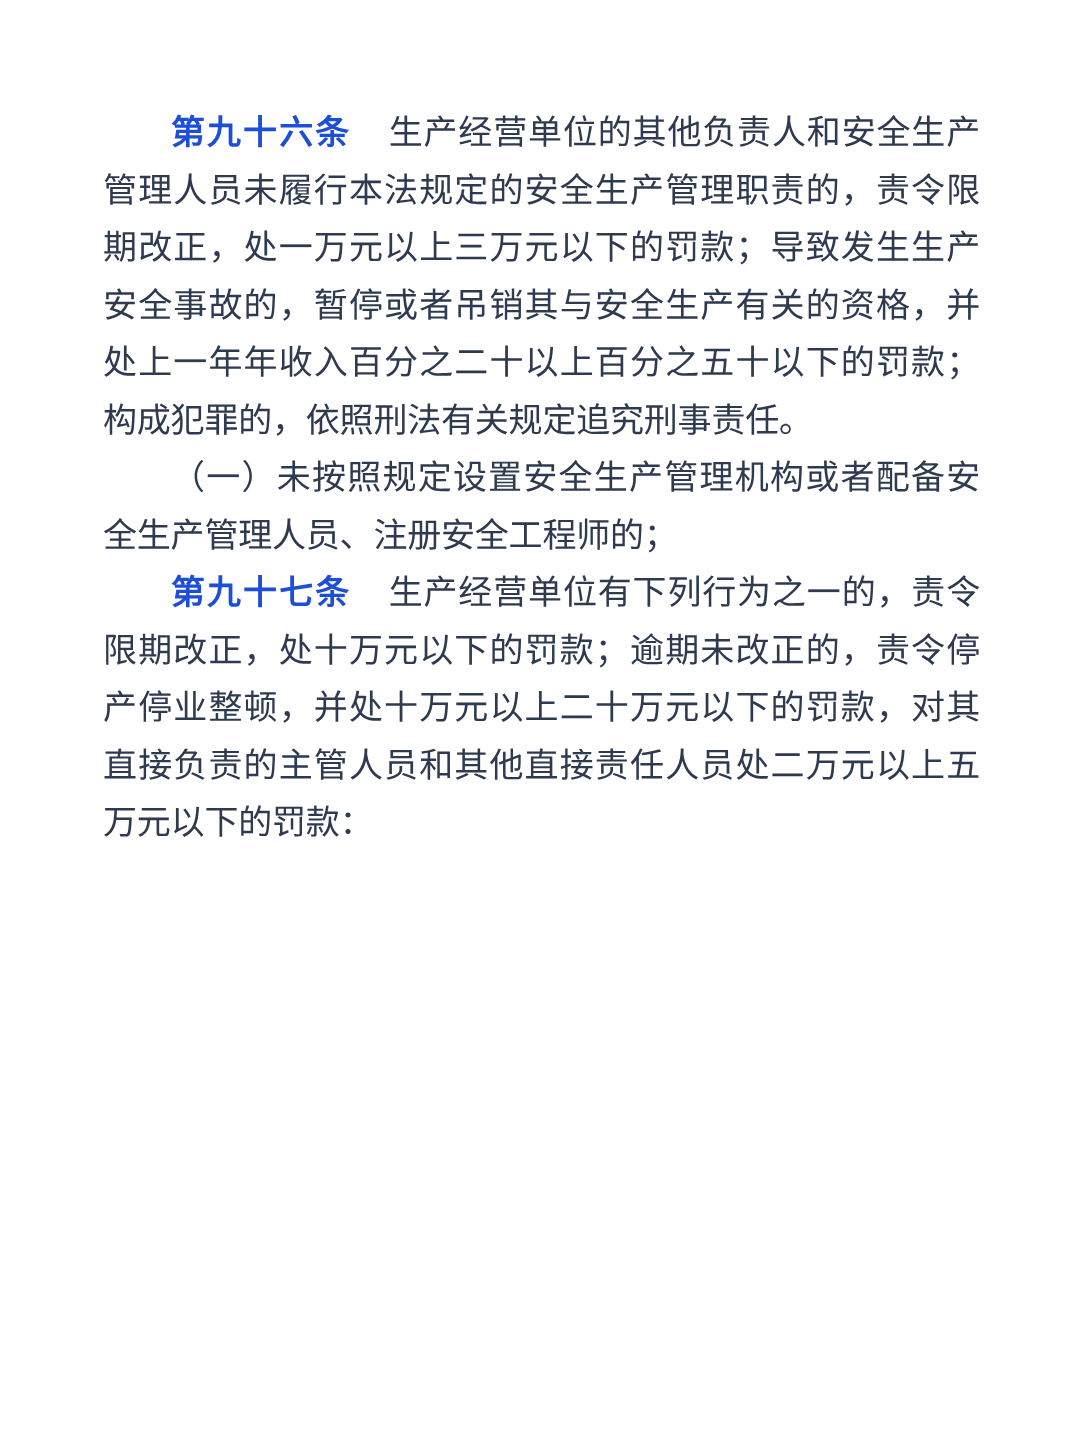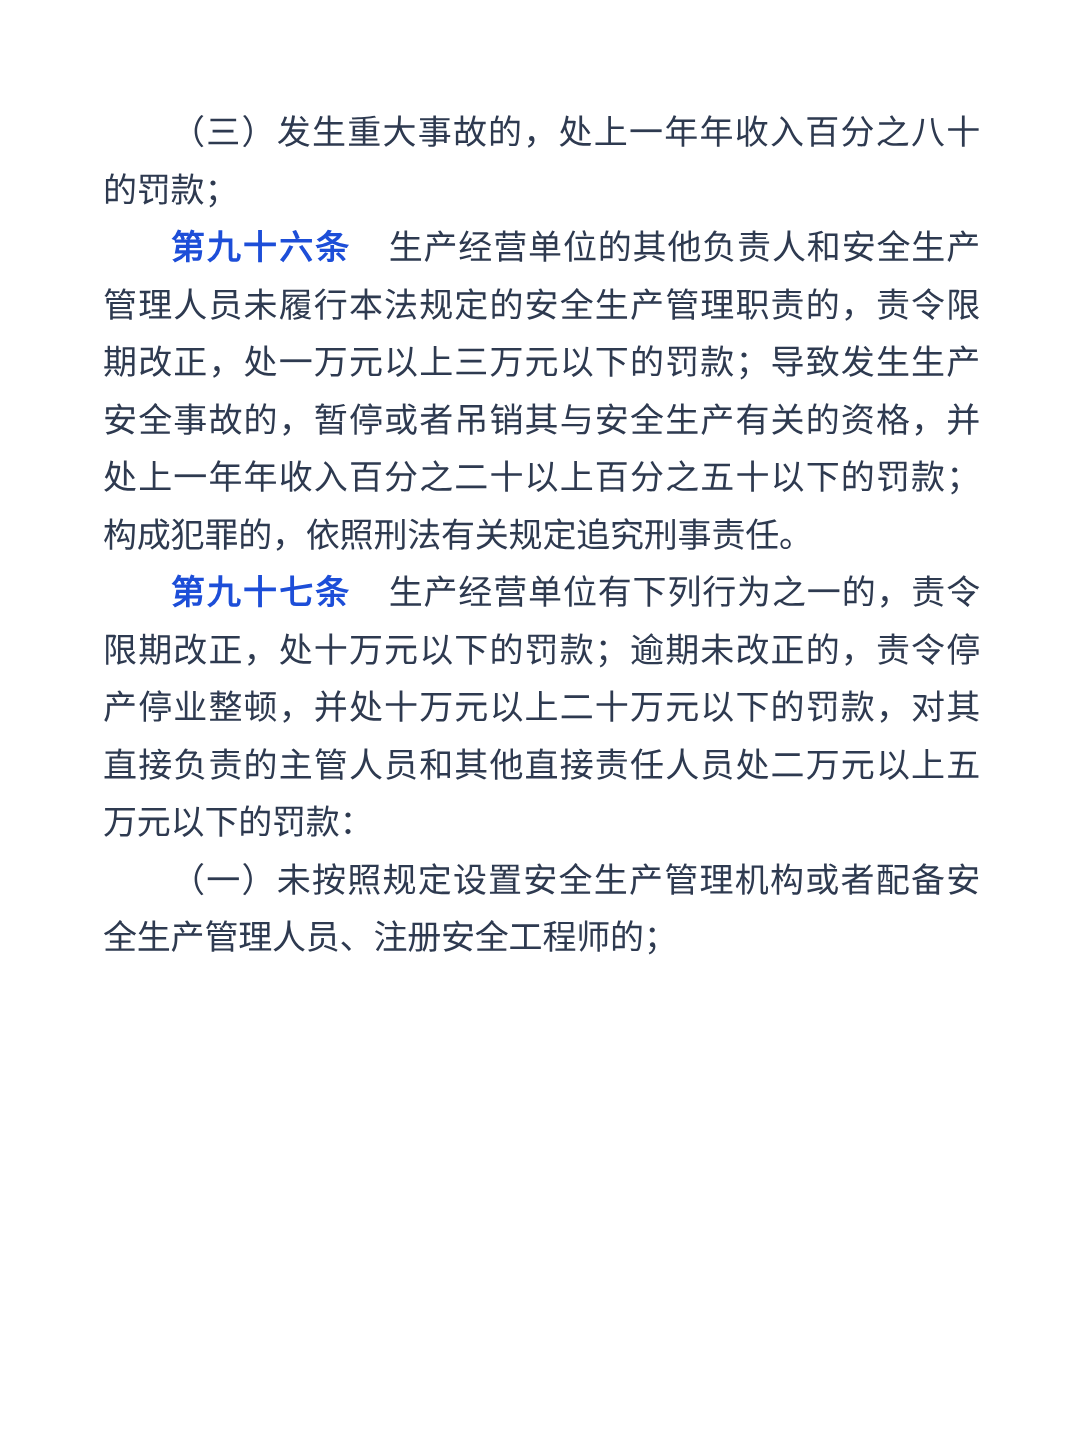--- a/index.html
+++ b/index.html
@@ -41,25 +41,24 @@
     margin-right: 1.1em;
     letter-spacing: 1px;
   }
 </style>
 </head>
 <body>
 
 <div class="page">
   <div class="doc">
 
-    <p class="para"><span>（三）发生重大事故的，处上一年年收入百分之八十的罚款；</span></p>
 
 
     <p class="para"><span class="article-no">第九十六条</span><span>生产经营单位的其他负责人和安全生产管理人员未履行本法规定的安全生产管理职责的，责令限期改正，处一万元以上三万元以下的罚款；导致发生生产安全事故的，暂停或者吊销其与安全生产有关的资格，并处上一年年收入百分之二十以上百分之五十以下的罚款；构成犯罪的，依照刑法有关规定追究刑事责任。</span></p>
 
+    <p class="para"><span>（一）未按照规定设置安全生产管理机构或者配备安全生产管理人员、注册安全工程师的；</span></p>
+
     <p class="para"><span class="article-no">第九十七条</span><span>生产经营单位有下列行为之一的，责令限期改正，处十万元以下的罚款；逾期未改正的，责令停产停业整顿，并处十万元以上二十万元以下的罚款，对其直接负责的主管人员和其他直接责任人员处二万元以上五万元以下的罚款：</span></p>
-
-    <p class="para"><span>（一）未按照规定设置安全生产管理机构或者配备安全生产管理人员、注册安全工程师的；</span></p>
 
 
 
   </div>
 </div>
 
 </body></html>

